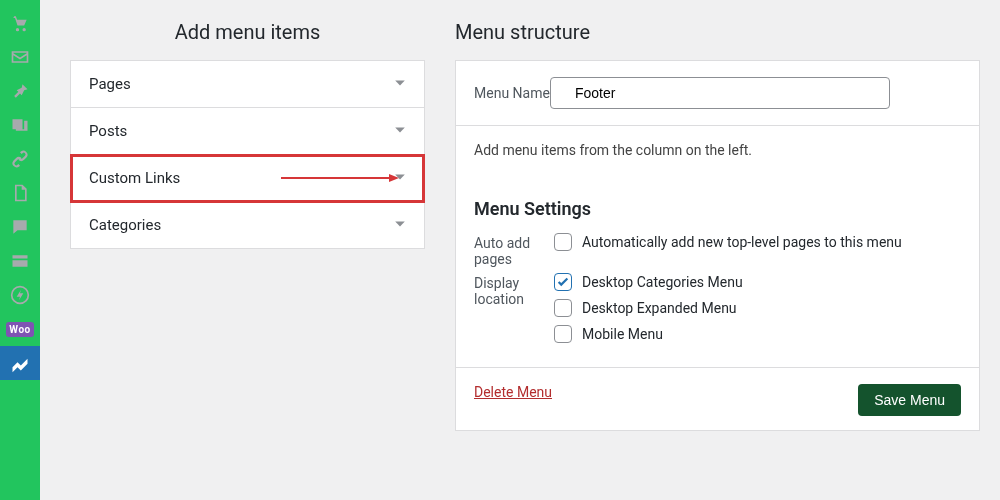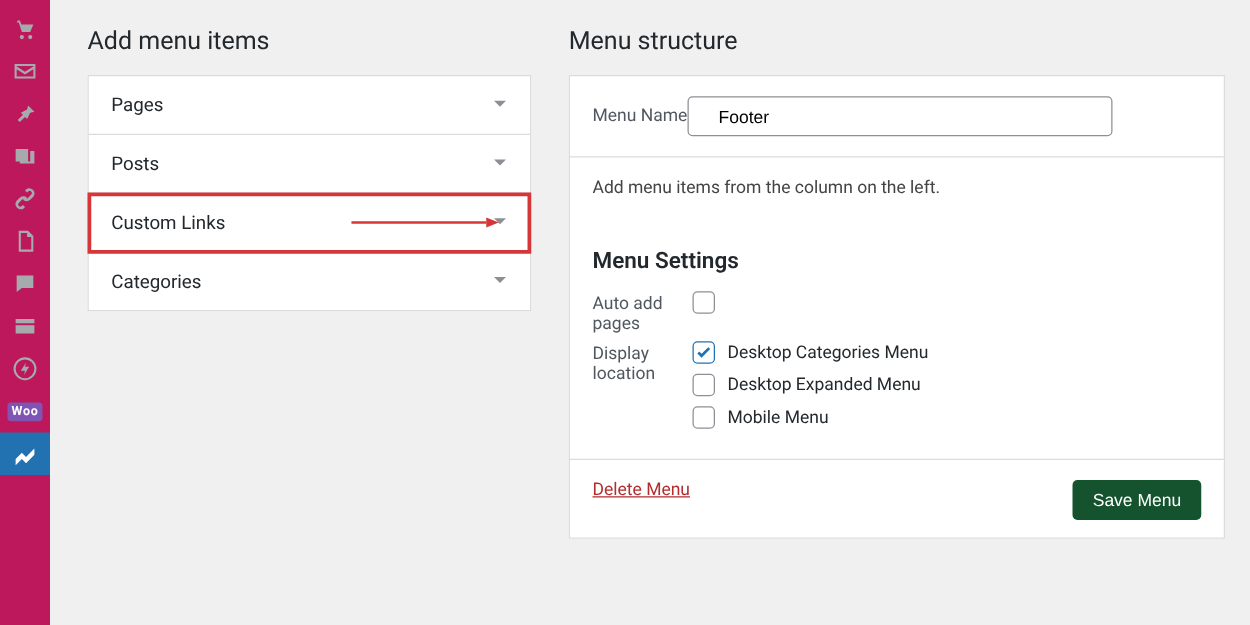--- a/index.html
+++ b/index.html
@@ -1,31 +1,31 @@
 <!DOCTYPE html>
 <html><head>
 <meta charset="utf-8">
 <style>
   * { box-sizing: border-box; }
   html,body { margin:0; padding:0; font-family:-apple-system,BlinkMacSystemFont,"Segoe UI",Roboto,Arial,sans-serif; font-size:14px; color:#23282d; }
   body { background:#f0f0f1; width:1000px; height:500px; overflow:hidden; display:flex; }
 
   
-  .adminbar { width:40px; background:#be185d; display:flex; flex-direction:column; align-items:center; padding-top:6px; }
+  .adminbar { width:40px; background:#22c55e; display:flex; flex-direction:column; align-items:center; padding-top:6px; }
   .adminbar .adicon { width:40px; height:34px; display:flex; align-items:center; justify-content:center; color:#a7aaad; }
   .adminbar .adicon.current { background:#2271b1; color:#fff; }
   .adicon svg { width:20px; height:20px; fill:currentColor; }
   .woo { font-size:10px; font-weight:700; background:#7f54b3; color:#fff; padding:2px 3px; border-radius:3px; letter-spacing:0.5px; }
 
   
   .main { flex:1; display:flex; padding:20px 20px 0 30px; gap:30px; }
 
   
   .col-left { width:355px; }
-  .col-left h2 { font-size:20px; font-weight:400; margin:0 0 16px 0; }
+  .col-left h2 { font-size:20px; font-weight:400; margin:0 0 16px 0;text-align:center; }
   .accordion { border:1px solid #dcdcde; background:#fff; }
   .acc-item { border-bottom:1px solid #dcdcde; padding:14px 18px; display:flex; align-items:flex-end; justify-content:space-between; font-size:15px; cursor:pointer; }
   .acc-item:last-child { border-bottom:none; }
   .acc-item .caret { color:#8c8f94; }
   .acc-item.highlight { outline:3px solid #d63638; outline-offset:-2px; position:relative; }
   .acc-item.highlight .arrow { position:absolute; left:210px; top:50%; transform:translateY(-50%); color:#d63638; }
 
   
   .col-right { flex:1; }
   .col-right h2 { font-size:20px; font-weight:400; margin:0 0 16px 0; }
@@ -170,20 +170,21 @@
 
       <p class="hint">Add menu items from the column on the left.</p>
 
       <h3>Menu Settings</h3>
 
       <div class="settings">
         <div class="slabel">Auto add pages</div>
         <div class="opts">
           <div class="opt">
             <span class="cb"></span>
+            <span>Automatically add new top-level pages to this menu</span>
           </div>
         </div>
       </div>
 
       <div class="settings" style="margin-top:6px;">
         <div class="slabel">Display location</div>
         <div class="opts">
           <div class="opt">
             <span class="cb checked">
                 <svg viewBox="0 0 16 16">

